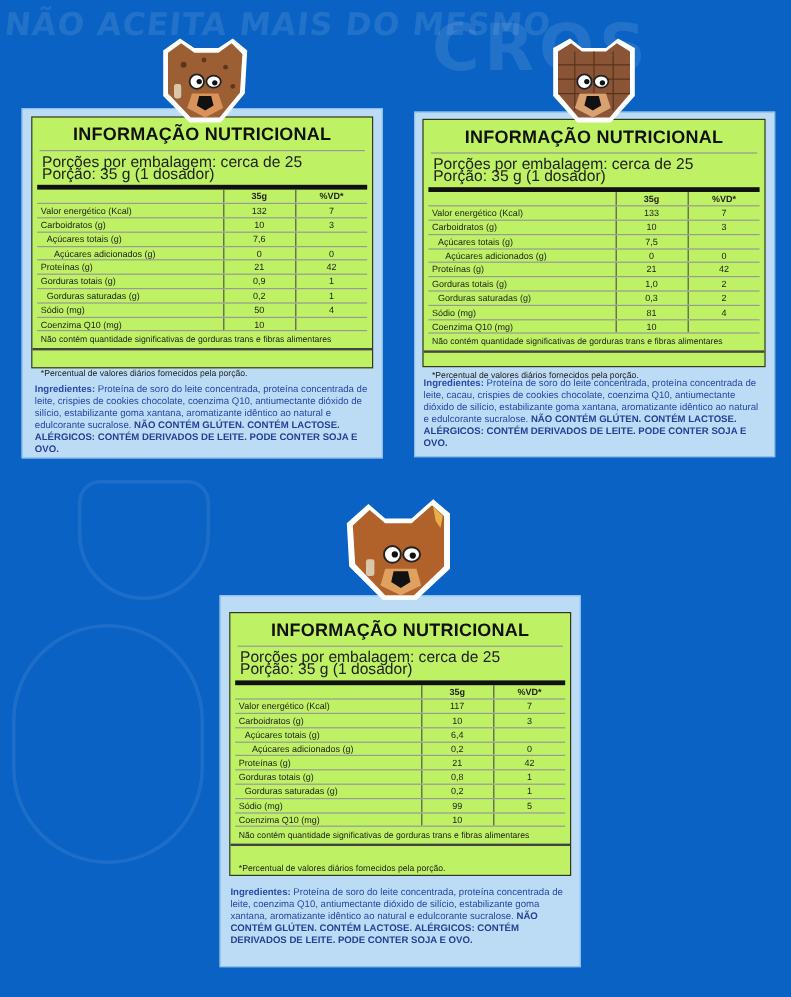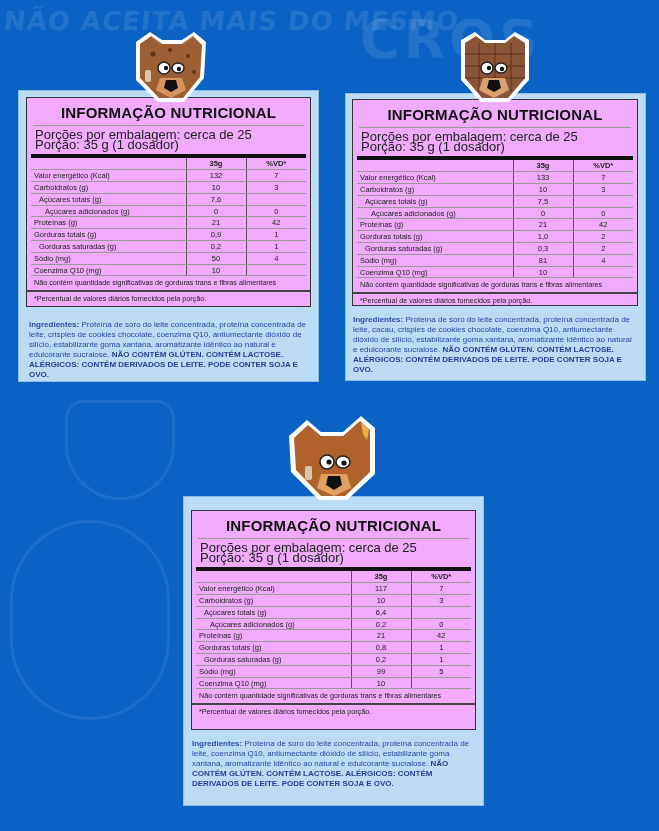--- a/index.html
+++ b/index.html
@@ -26,21 +26,21 @@
     position: absolute; border: 3px solid rgba(255,255,255,0.08);
     border-radius: 30px;
   }
   .panel {
     position: absolute;
     background: #bcdcf5;
     border: 1px solid #8fbfe6;
   }
   .label {
     position: absolute;
-    background: #f0abfc;
+    background: #bef264;
     border: 1.5px solid #333;
     color: #111;
   }
   .label-title {
     text-align: center; font-weight: bold; font-size: 15px;
     padding: 6px 0 4px; color: #111; letter-spacing: 0.2px;
     border-bottom: 1px solid #999; margin: 0 6px;
   }
   .serv { font-size: 13px; color: #222; padding: 4px 8px 4px; line-height: 10px; }
   .thickbar { height: 4px; background: #111; margin: 0 4px; }
@@ -49,21 +49,21 @@
     font-size: 7.5px; color: #222;
   }
   table.nt td {
     border-bottom: 1px solid #999; height: 11.8px; padding: 0 3px;
   }
   table.nt td.v, table.nt td.p { text-align: center; border-left: 1px solid #555; width: 60px; }
   table.nt td.ind1 { padding-left: 8px; }
   table.nt td.ind2 { padding-left: 14px; }
   table.nt tr.hdr td { font-weight: bold; margin-left: 28px; }
   .nocont { font-size: 7.2px; color: #222; padding: 2px 7px 3px; border-bottom: 2px solid #444; margin: 0 0; }
-  .foot { font-size: 7.2px; color: #222; padding: 2px 7px; }
+  .foot { font-size: 7.2px; color: #222; padding: 14px 7px; }
   .ingr {
     position: absolute; font-size: 8px; line-height: 10px; color: #2746a4;
   }
   .ingr b { font-weight: bold; color: #243f94; }
   .ingr .lbl { font-weight: bold; color: #2a4aa8; }
   .bear { position: absolute; }
 </style>
 </head>
 <body>
 

